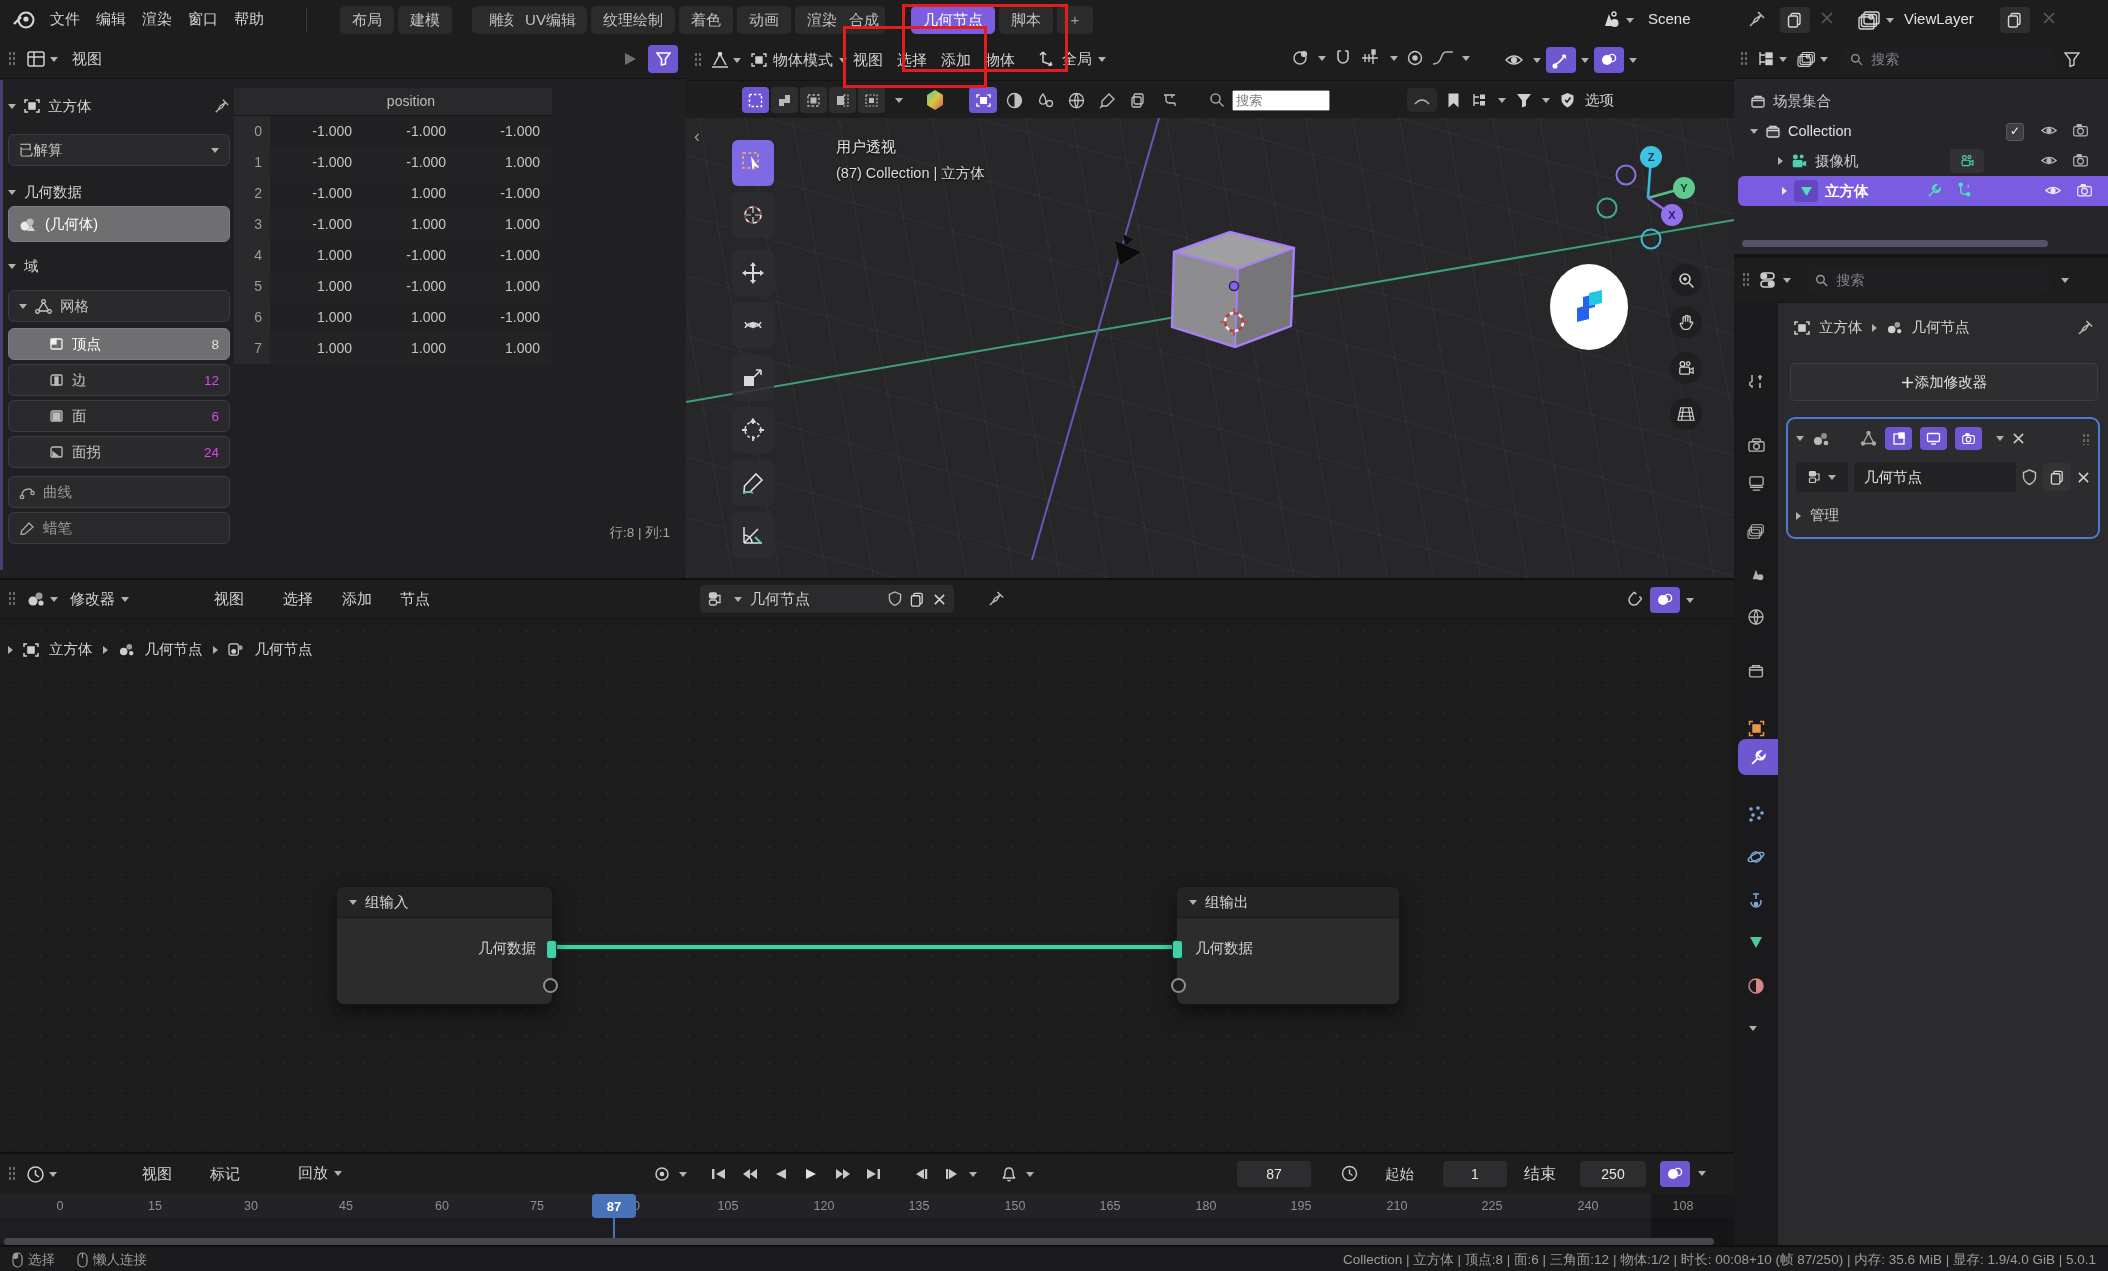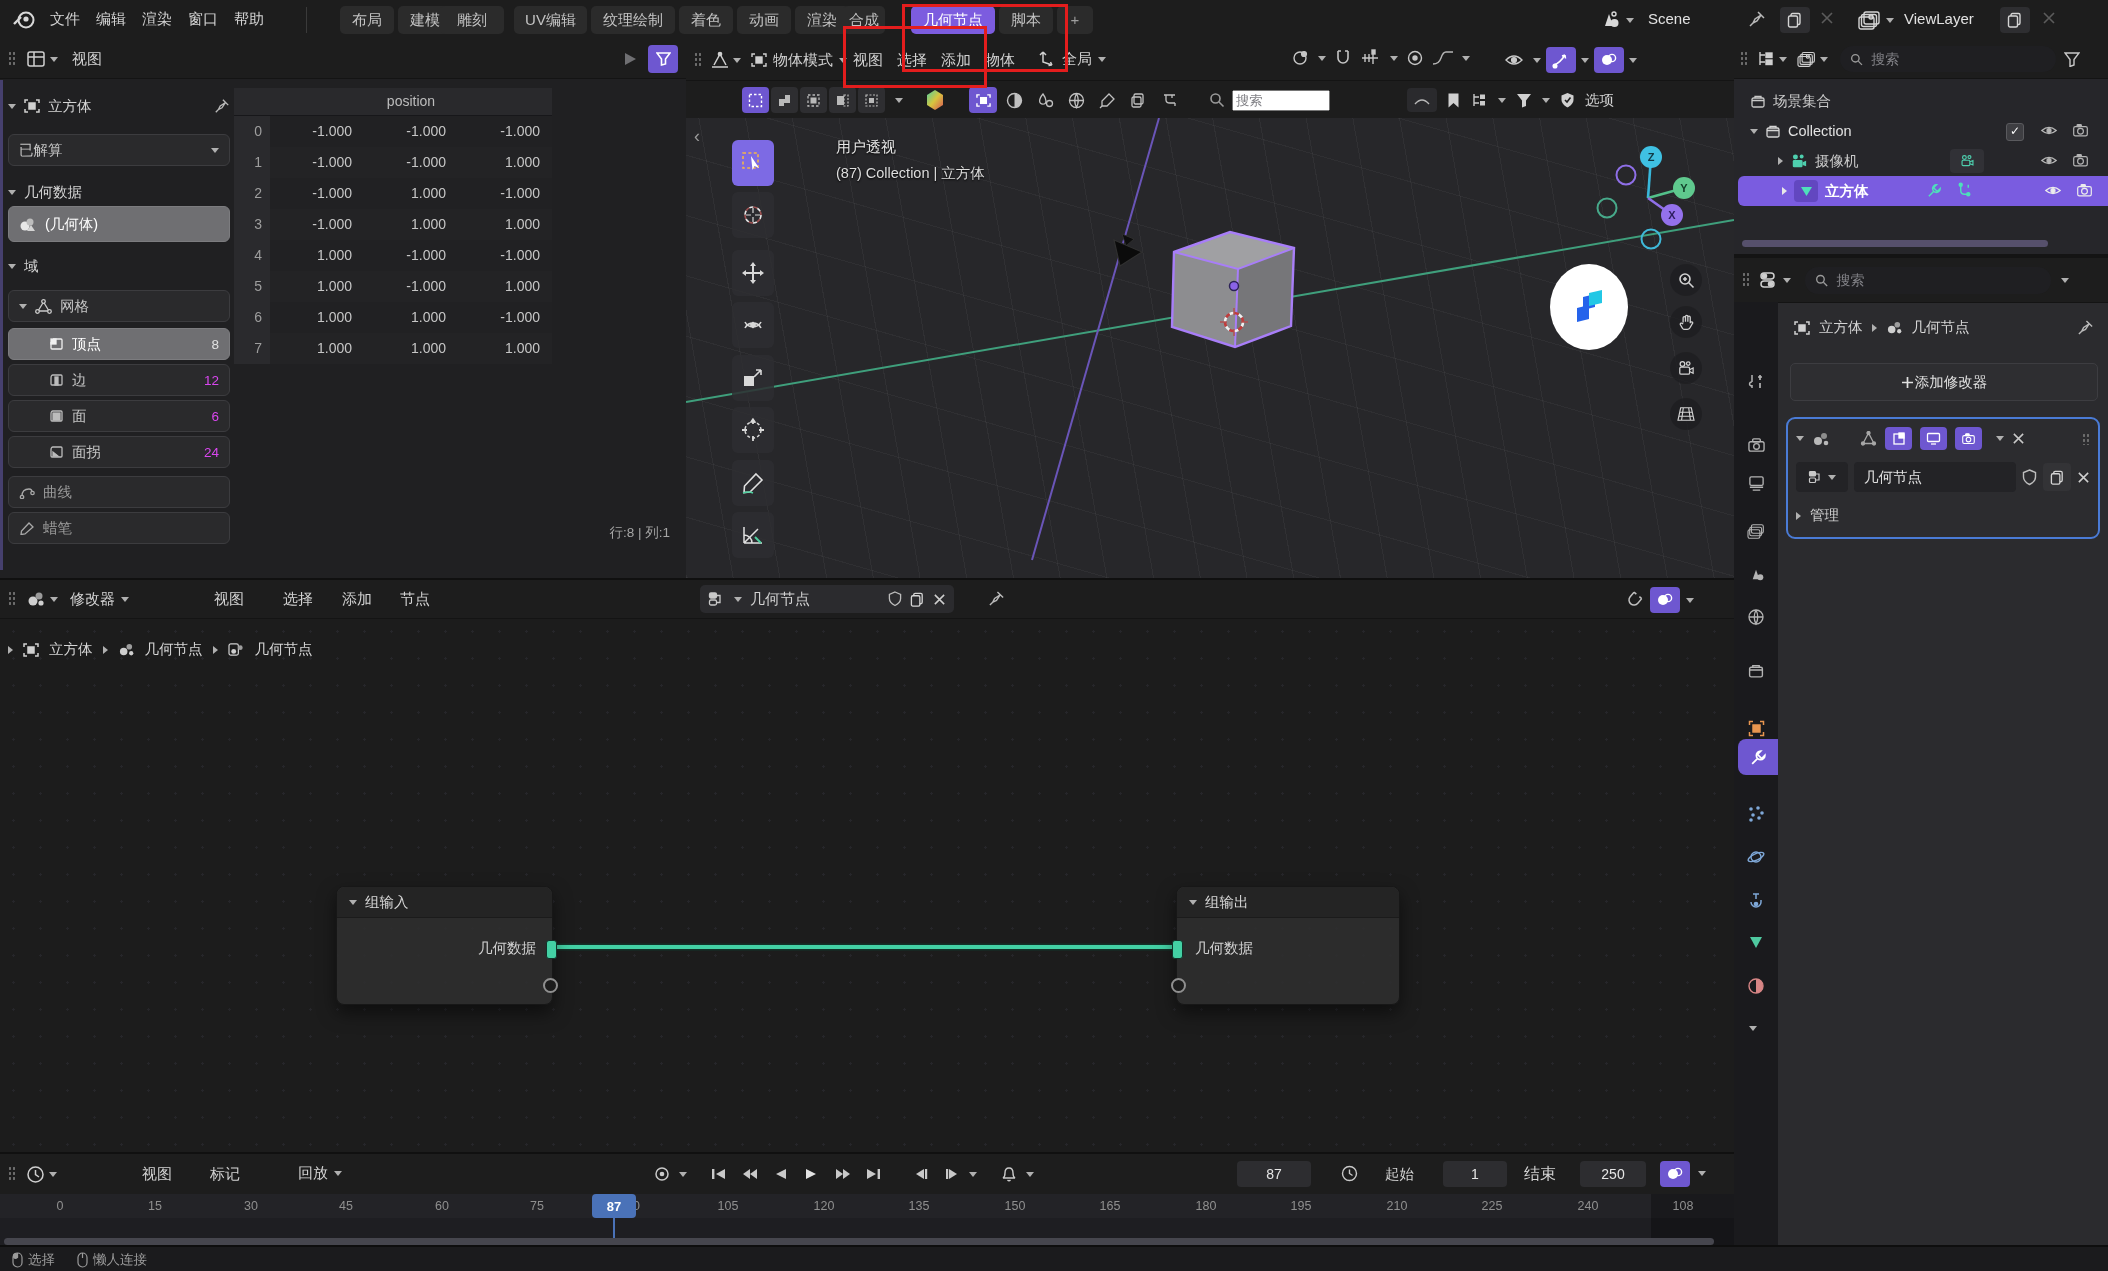--- a/index.html
+++ b/index.html
@@ -55,21 +55,21 @@
     </div>
     <span class="ab mi" style="left:50px;top:10px">文件</span>
     <span class="ab mi" style="left:96px;top:10px">编辑</span>
     <span class="ab mi" style="left:142px;top:10px">渲染</span>
     <span class="ab mi" style="left:188px;top:10px">窗口</span>
     <span class="ab mi" style="left:234px;top:10px">帮助</span>
     <div class="ab" style="left:306px;top:7px;width:1px;height:26px;background:#3a3a3a"></div>
 
     <div class="tab" style="left:340px;width:54px">布局</div>
     <div class="tab" style="left:398px;width:54px">建模</div>
-    <div class="tab" style="left:440px;width:64px">雕刻</div>
+    <div class="tab" style="left:472px;width:64px">雕刻</div>
     <div class="tab" style="left:514px;width:73px">UV编辑</div>
     <div class="tab" style="left:591px;width:84px">纹理绘制</div>
     <div class="tab" style="left:679px;width:54px">着色</div>
     <div class="tab" style="left:737px;width:54px">动画</div>
     <div class="tab" style="left:795px;width:54px">渲染</div>
     <div class="tab" style="left:843px;width:42px">合成</div>
     <div class="tab active" style="left:911px;width:84px">几何节点</div>
     <div class="tab" style="left:999px;width:54px">脚本</div>
     <div class="tab" style="left:1057px;width:36px;color:#9f9f9f">+</div>
 
@@ -1263,15 +1263,16 @@
         </svg>
       <span>选择</span>
     </span>
     <span style="margin-left:22px;display:flex;align-items:center;gap:5px">
       <svg width="11" height="16" viewBox="0 0 11 16" fill="none" stroke="#9b9b9b" stroke-width="1.2">
           <rect x="1" y="1" width="9" height="14" rx="4.5"></rect>
           <path d="M5.5 1 V6"></path>
         </svg>
       <span>懒人连接</span>
     </span>
+    <span style="margin-left:auto;margin-right:12px">Collection | 立方体 | 顶点:8 | 面:6 | 三角面:12 | 物体:1/2 | 时长: 00:08+10 (帧 87/250) | 内存: 35.6 MiB | 显存: 1.9/4.0 GiB | 5.0.1</span>
   </div>
 
 </div>
 
 </body></html>

